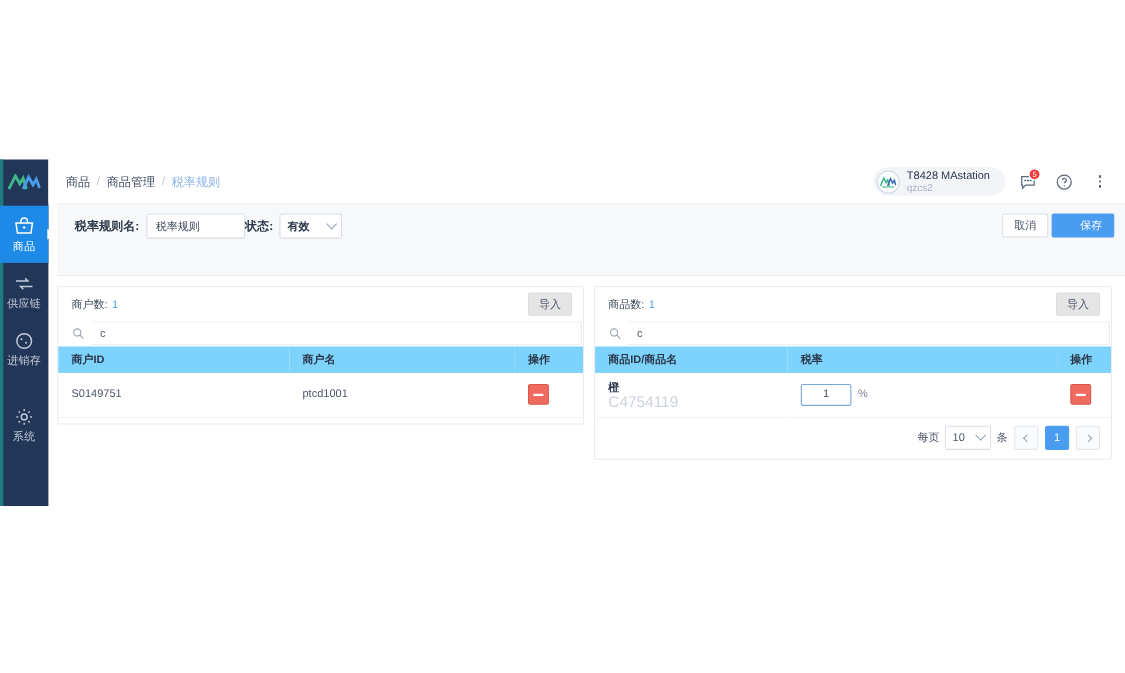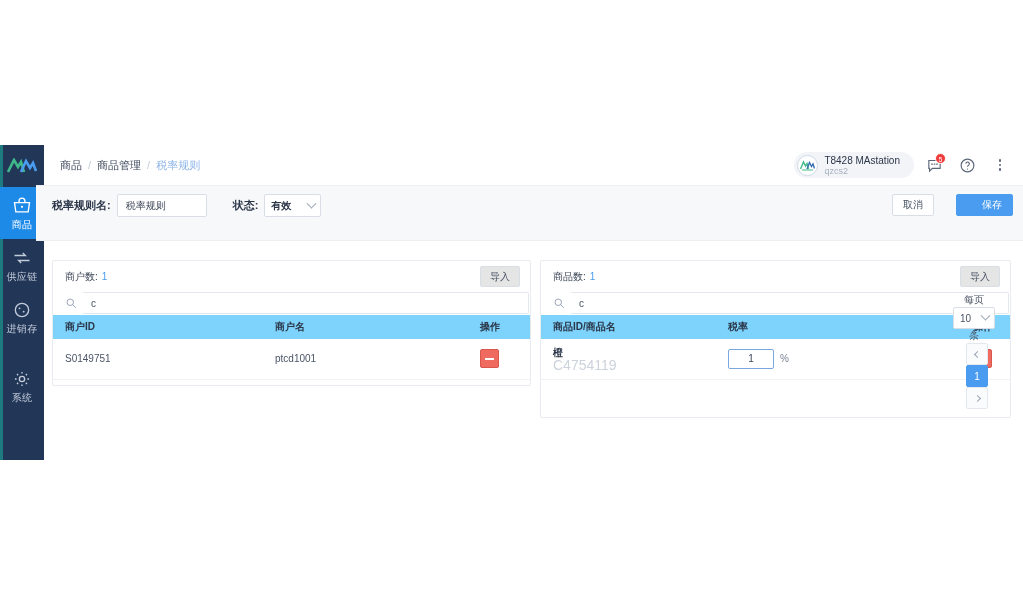--- a/index.html
+++ b/index.html
@@ -77,48 +77,48 @@
     position: absolute; top: 1px; right: 1px; min-width: 11px; height: 11px;
     background: #ef3b3b; color: #fff; border-radius: 6px;
     font-size: 7px; line-height: 11px; text-align: center; padding: 0 2px;
     border: 1px solid #fff;
   }
   .dots { display: flex; flex-direction: column; gap: 2px; align-items: center; }
   .dots i { width: 2.5px; height: 2.5px; background: #5b6678; border-radius: 50%; display: block; }
 
   
   .filterbar {
-    position: absolute; left: 36px; top: 185px; right: 0; height: 56px;
+    position: absolute; left: 52px; top: 185px; right: 0; height: 66px;
     background: #f7f8fa; border-top: 1px solid #edeff3; border-bottom: 1px solid #edeff3;
   }
   .filter-row1 { position: absolute; left: 16px; top: 8px; display: flex; align-items: center; }
   .f-label { font-size: 11px; color: #2b3649; font-weight: bold; margin-right: 6px; white-space: nowrap; }
   .f-input {
     width: 90px; height: 23px; background: #fff; border: 1px solid #d9dee6;
     border-radius: 2px; font-size: 10px; color: #3b4557; padding: 0 8px;
     outline: none; font-family: inherit;
   }
   .f-select {
     position: relative; width: 57px; height: 23px; background: #fff;
     border: 1px solid #d9dee6; border-radius: 2px; display: flex; align-items: center;
     padding: 0 6px; cursor: pointer;
   }
   .f-select .sel-val { font-size: 10px; color: #2b3649; font-weight: bold; }
   .chev {
     position: absolute; right: 5px; top: 50%; margin-top: -3px;
     width: 7px; height: 7px; border-right: 1.3px solid #9aa4b3;
     border-bottom: 1.3px solid #9aa4b3; transform: rotate(45deg) translate(-2px,-2px);
   }
-  .gap-state { margin-left: 26px; display: flex; align-items: center; }
+  .gap-state { display: flex; align-items: center; }
 
   .filter-row2 { position: absolute; left: 16px; top: 36px; right: 16px; display: flex; }
   .meta { font-size: 10px; color: #b4bbc7; white-space: nowrap; }
   .meta .mv { margin-left: 7px; color: #aab1bd; }
 
-  .filter-actions { position: absolute; right: 10px; top: 8px; display: flex; gap: 22px; }
+  .filter-actions { position: absolute; right: 10px; top: 8px; display: flex; gap: 3px; }
   .btn {
     height: 22px; min-width: 38px; padding: 0 10px; border-radius: 2px;
     font-size: 10px; display: flex; align-items: center; justify-content: center;
     cursor: pointer; border: 1px solid #d9dee6; background: #fff; color: #4a5466;
   }
   .btn.primary { background: #4a9cf0; border-color: #4a9cf0; color: #fff; padding-left: 25px; }
 
   
   .card {
     position: absolute; background: #ffffff; border: 1px solid #e8ebf0; border-radius: 2px;
@@ -165,21 +165,21 @@
 
   .del-btn {
     width: 19px; height: 19px; background: #ef6b60; border: 1px solid #d9574c;
     border-radius: 2px; display: flex; align-items: center; justify-content: center;
     cursor: pointer;
   }
   .del-btn i { display: block; width: 9px; height: 2px; background: #fff; }
 
   
   .pager {
-    position: absolute; right: 10px; bottom: 8px; display: flex; align-items: center; flex-direction: column;
+    position: absolute; right: 10px; bottom: 8px; display: flex; align-items: center;
   }
   .pg-text { font-size: 10px; color: #4a5466; }
   .pg-select {
     position: relative; width: 42px; height: 22px; margin: 0 5px;
     border: 1px solid #d9dee6; border-radius: 2px; background: #fff;
     display: flex; align-items: center; padding-left: 6px; cursor: pointer;
   }
   .pg-select span { font-size: 10px; color: #4a5466; }
   .pg-btn {
     width: 22px; height: 22px; border: 1px solid #e4e8ee; background: #fafbfc;

